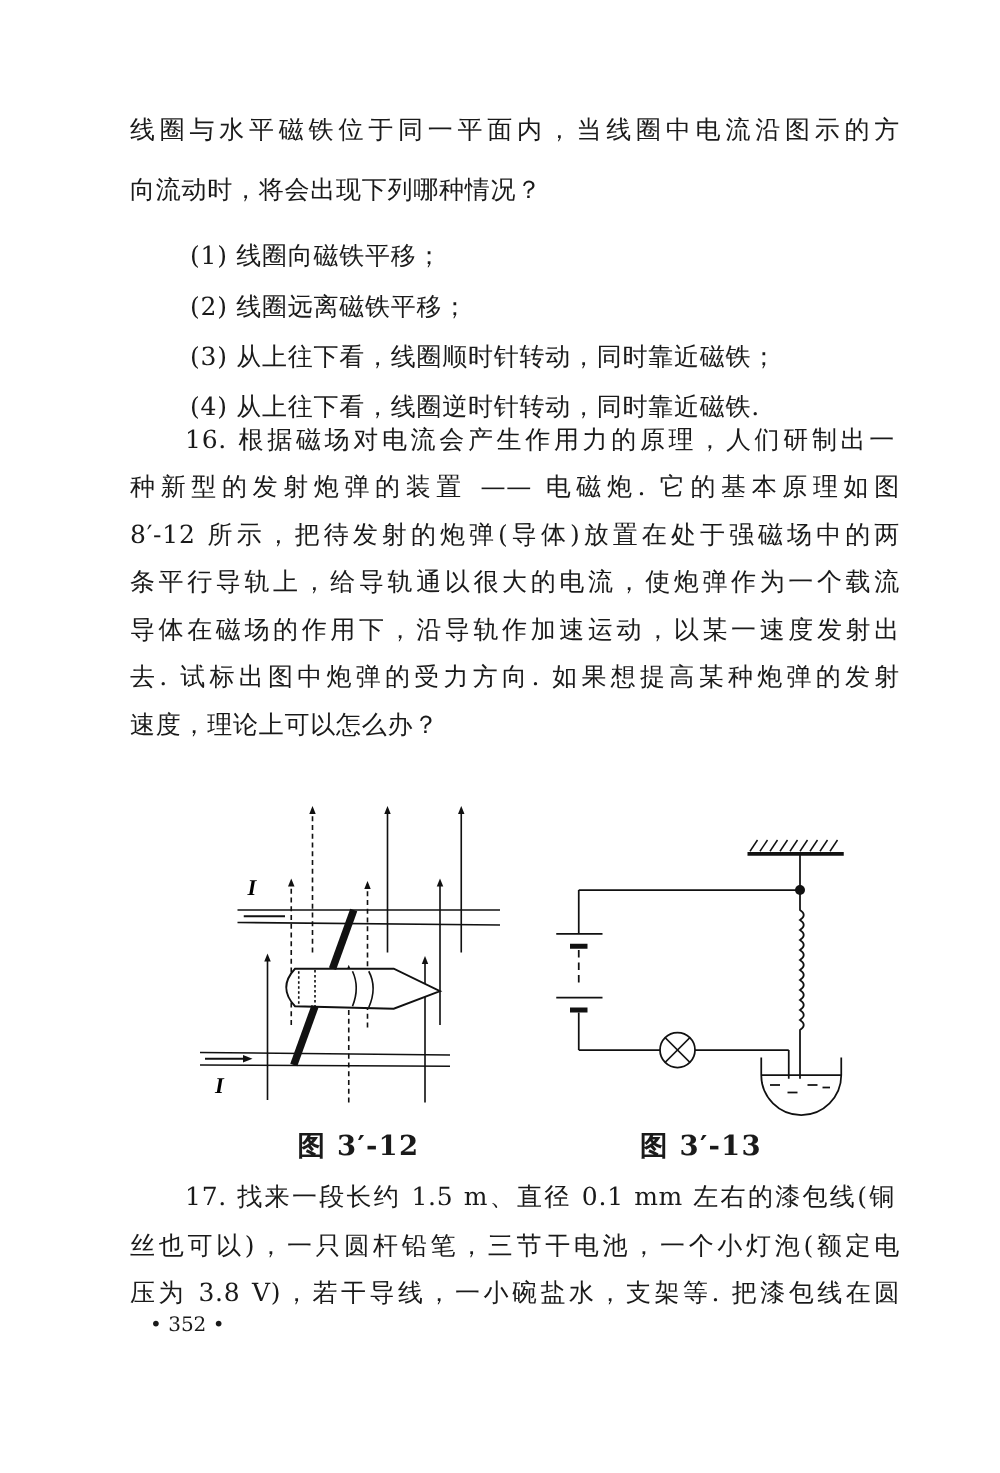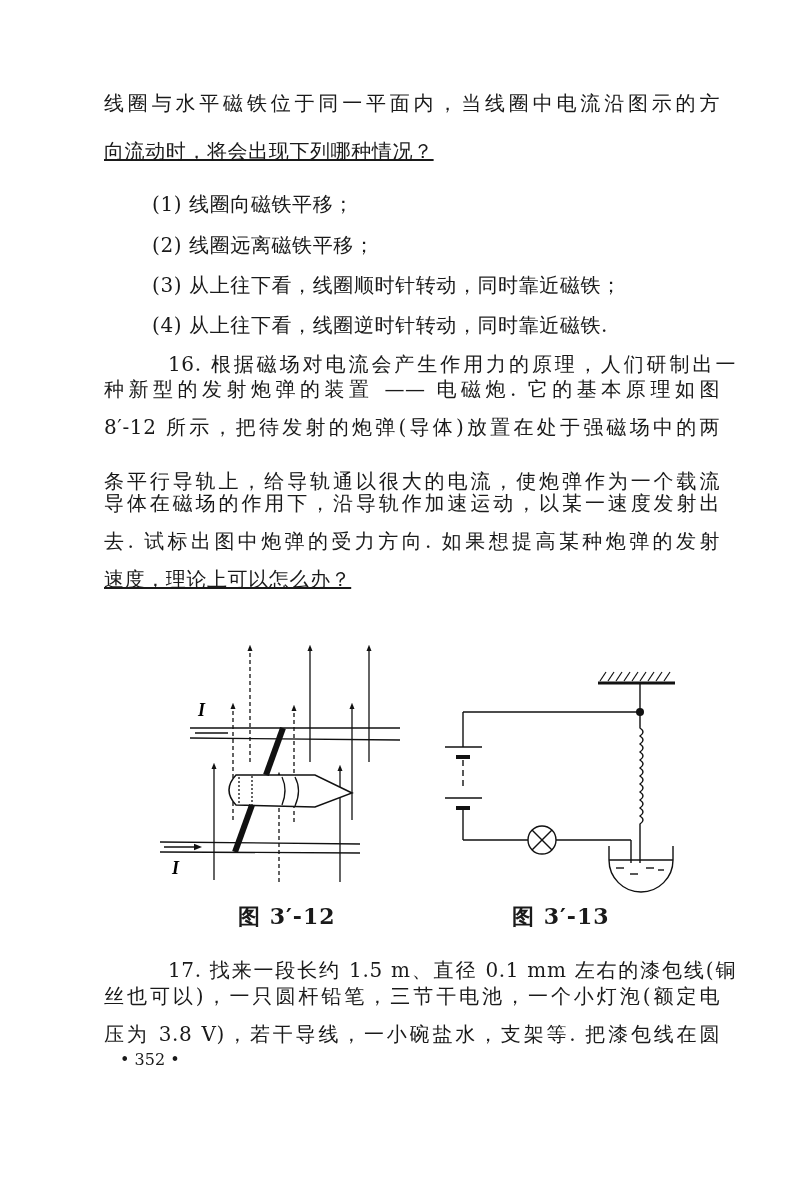--- a/index.html
+++ b/index.html
@@ -4,23 +4,23 @@
 <style>
   html, body { margin:0; padding:0; }
   body {
     width:800px; height:1178px; background:#ffffff; position:relative; overflow:hidden;
     font-family:"DejaVu Serif", "Liberation Serif", serif; color:#1a1a1a;
   }
   .line {
     position:absolute; left:104px; width:616px; font-size:20px; line-height:30px;
     letter-spacing:0.6px; white-space:nowrap; text-align:justify; text-align-last:justify;
   }
-  .indent { left:168px; width:568px;margin-top:13px; }
+  .indent { left:148px; width:568px; }
   .opt { left:152px; width:auto; text-align:left; text-align-last:auto;margin-top:12px; }
-  .last { text-align:left; text-align-last:auto; width:auto;text-decoration:underline; }
+  .last { text-align:left; text-align-last:auto; width:auto; }
   .fig { position:absolute; }
   .caption {
     position:absolute; font-size:22px; font-weight:bold; letter-spacing:1px; white-space:nowrap;
   }
   .page-num {
     position:absolute; left:120px; top:1050px; font-size:16px; white-space:nowrap;
   }
 </style>
 </head>
 <body>
@@ -28,21 +28,21 @@
 <div class="line" style="top:88px">线圈与水平磁铁位于同一平面内，当线圈中电流沿图示的方</div>
 <div class="line last" style="top:136px">向流动时，将会出现下列哪种情况？</div>
 <div class="line opt" style="top:177px">(1) 线圈向磁铁平移；</div>
 <div class="line opt" style="top:218px">(2) 线圈远离磁铁平移；</div>
 <div class="line opt" style="top:258px">(3) 从上往下看，线圈顺时针转动，同时靠近磁铁；</div>
 <div class="line opt" style="top:298px">(4) 从上往下看，线圈逆时针转动，同时靠近磁铁.</div>
 
 <div class="line indent" style="top:336px">16. 根据磁场对电流会产生作用力的原理，人们研制出一</div>
 <div class="line" style="top:374px">种新型的发射炮弹的装置 —— 电磁炮. 它的基本原理如图</div>
 <div class="line" style="top:412px">8′-12 所示，把待发射的炮弹(导体)放置在处于强磁场中的两</div>
-<div class="line" style="top:466px">条平行导轨上，给导轨通以很大的电流，使炮弹作为一个载流</div>
+<div class="line" style="top:450px">条平行导轨上，给导轨通以很大的电流，使炮弹作为一个载流</div>
 <div class="line" style="top:488px">导体在磁场的作用下，沿导轨作加速运动，以某一速度发射出</div>
 <div class="line" style="top:526px">去. 试标出图中炮弹的受力方向. 如果想提高某种炮弹的发射</div>
 <div class="line last" style="top:564px">速度，理论上可以怎么办？</div>
 
 <svg class="fig" style="left:140px;top:630px" width="260" height="260" viewBox="0 0 260 260">
   <defs>
     <marker id="ah" viewBox="0 0 10 10" refX="5" refY="5" markerWidth="5" markerHeight="7" orient="auto">
       <path d="M0,1 L10,5 L0,9 z" fill="#111"></path>
     </marker>
   </defs>

